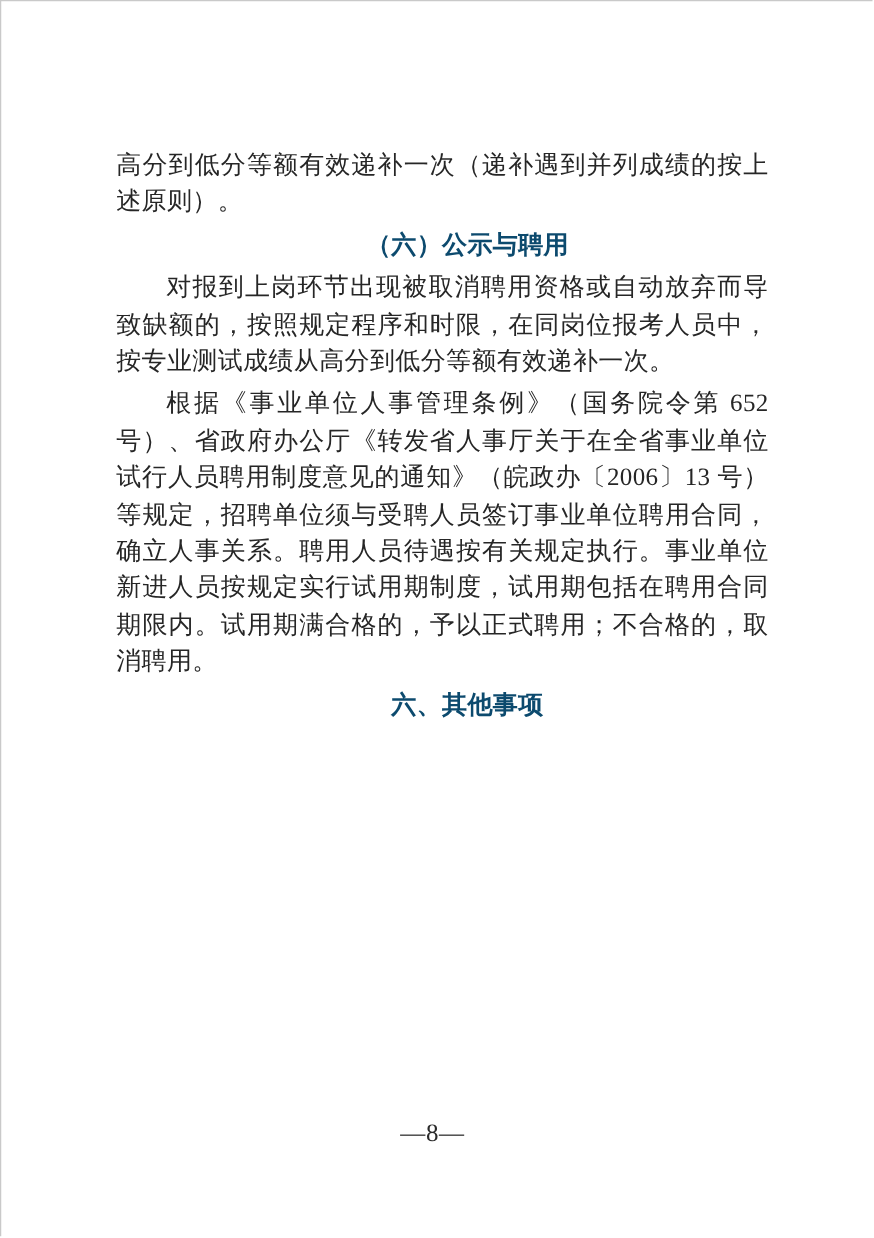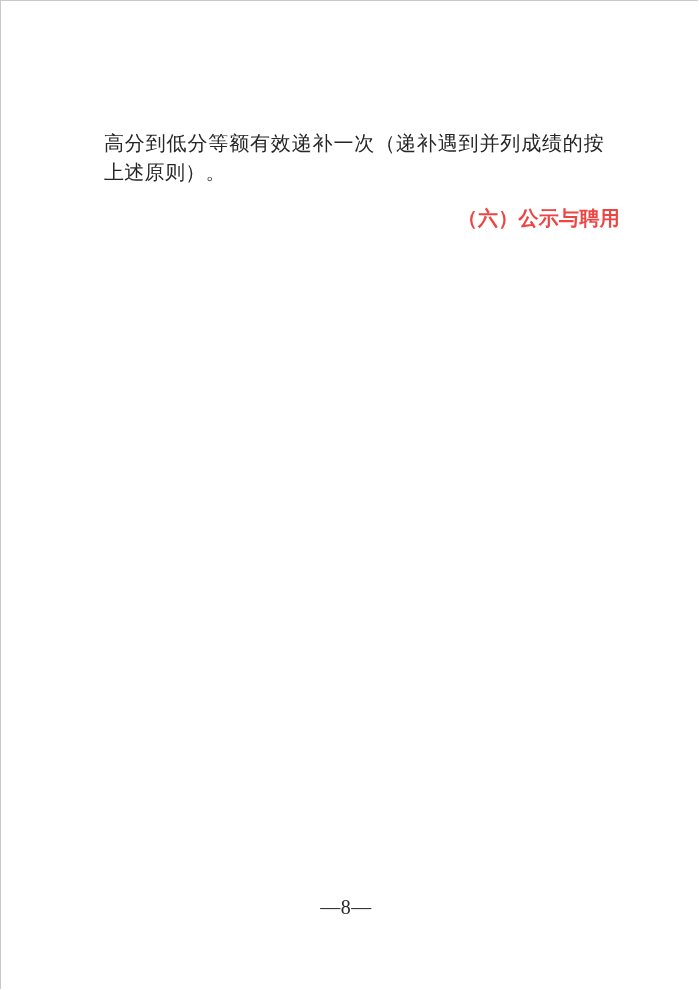--- a/index.html
+++ b/index.html
@@ -30,34 +30,34 @@
     left: 87px;
     top: 112px;
     width: 532px;
     font-size: 20px;
     line-height: 29.4px;
     text-align: justify;
     color: #262626;
     letter-spacing: 0.3px;
   }
   .doc-body p.para {
-    margin: 16px;
+    margin: 5px;
     text-indent: 2em;
   }
   .doc-body p.para.no-indent {
     text-indent: 0;
   }
   .doc-body h3.heading {
     margin: 0;
     font-size: 20px;
     line-height: 29.4px;
     font-weight: bold;
     text-indent: 2em;
-    text-align: right;
-    color: #ef4444;
+    text-align: center;
+    color: #0c4a6e;
     font-family: "Liberation Sans", "DejaVu Sans", sans-serif;
   }
   .page-number {
     position: absolute;
     top: 894px;
     left: 0;
     width: 690px;
     text-align: center;
     font-size: 20px;
     line-height: 24px;
@@ -66,15 +66,18 @@
   }
 </style>
 </head>
 <body>
 
 <div class="page">
   <div class="doc-body">
 
   <p class="para no-indent">高分到低分等额有效递补一次（递补遇到并列成绩的按上述原则）。</p>
       <h3 class="heading">（六）公示与聘用</h3>
+      <p class="para">对报到上岗环节出现被取消聘用资格或自动放弃而导致缺额的，按照规定程序和时限，在同岗位报考人员中，按专业测试成绩从高分到低分等额有效递补一次。</p>
+      <p class="para">根据《事业单位人事管理条例》（国务院令第 652 号）、省政府办公厅《转发省人事厅关于在全省事业单位试行人员聘用制度意见的通知》（皖政办〔2006〕13 号）等规定，招聘单位须与受聘人员签订事业单位聘用合同，确立人事关系。聘用人员待遇按有关规定执行。事业单位新进人员按规定实行试用期制度，试用期包括在聘用合同期限内。试用期满合格的，予以正式聘用；不合格的，取消聘用。</p>
+      <h3 class="heading">六、其他事项</h3>
     </div>
   <div class="page-number">—8—</div>
 </div>
 
 </body></html>

